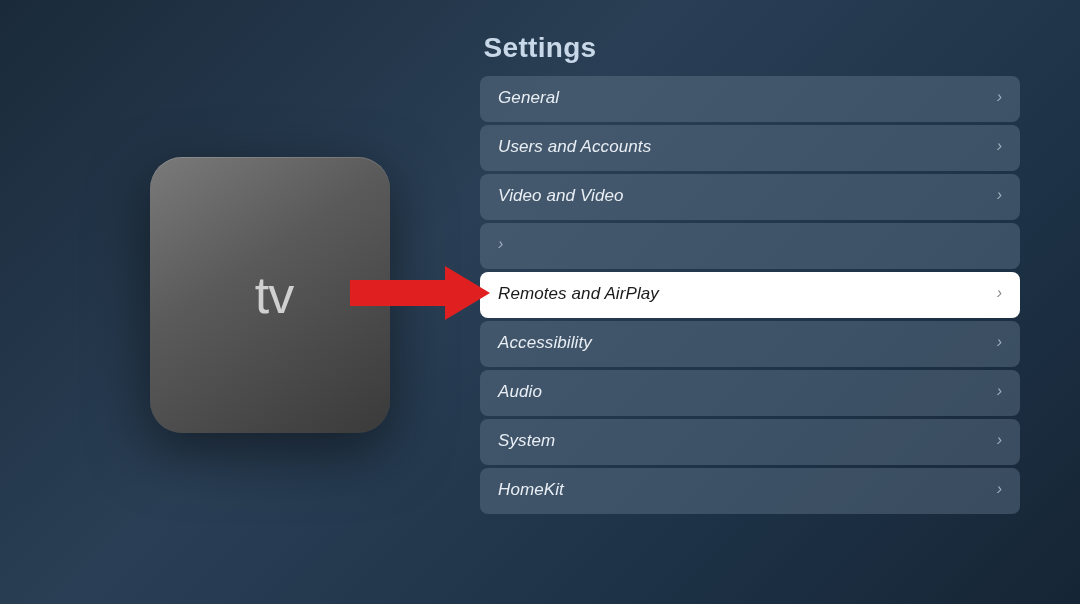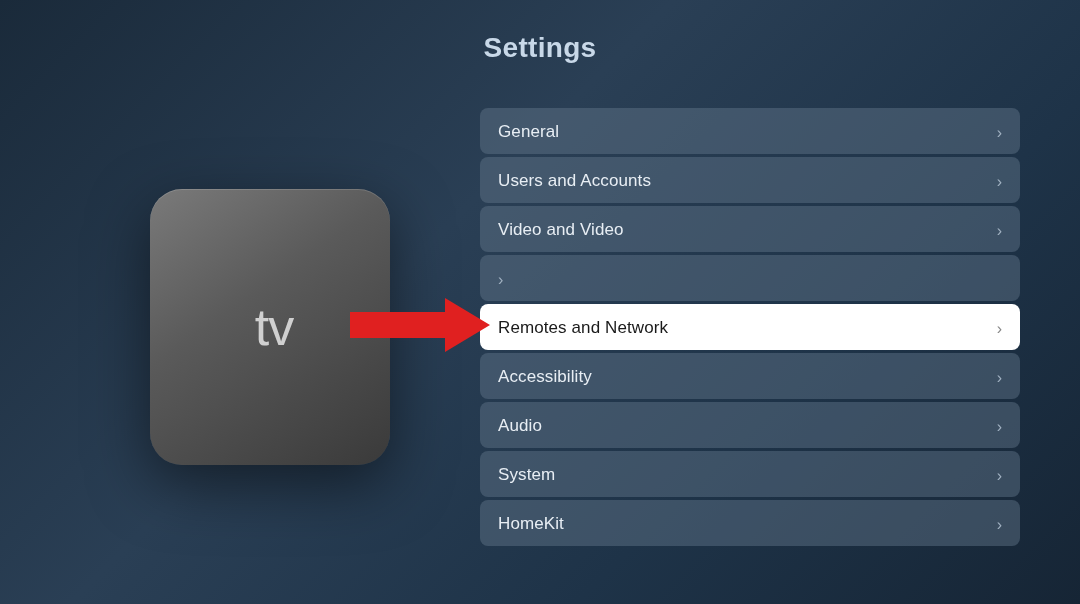--- a/index.html
+++ b/index.html
@@ -14,21 +14,21 @@
       flex-direction: column;
       align-items: center;
       position: relative;
     }
 
     .page-title {
       color: #c8d8e8;
       font-size: 28px;
       font-weight: 600;
       margin-top: 32px;
-      margin-bottom: 44px;
+      margin-bottom: 12px;
       letter-spacing: 0.3px;
     }
 
     .main-content {
       display: flex;
       flex-direction: row;
       align-items: center;
       width: 100%;
       padding: 0 60px;
       gap: 0;
@@ -83,24 +83,25 @@
       display: flex;
       flex-direction: column;
       gap: 3px;
     }
 
     .settings-item {
       background: rgba(100, 120, 140, 0.45);
       border-radius: 8px;
       padding: 12px 18px;
       display: flex;
-      align-items: flex-end;
+      align-items: flex-start;
       justify-content: space-between;
       cursor: pointer;
       min-height: 46px;
+      font-style: italic;
     }
 
     .settings-item.active {
       background: #ffffff;
     }
 
     .settings-item.active .item-label {
       color: #1a1a1a;
     }
 
@@ -164,21 +165,21 @@
         <span class="chevron">›</span>
       </div>
       <div class="settings-item">
         <span class="item-label">Video and Video</span>
         <span class="chevron">›</span>
       </div>
       <div class="settings-item">
         <span class="chevron">›</span>
       </div>
       <div class="settings-item active">
-        <span class="item-label">Remotes and Network</span>
+        <span class="item-label">Remotes and AirPlay</span>
         <span class="chevron">›</span>
       </div>
       <div class="settings-item">
         <span class="item-label">Accessibility</span>
         <span class="chevron">›</span>
       </div>
       <div class="settings-item">
         <span class="item-label">Audio</span>
         <span class="chevron">›</span>
       </div>

